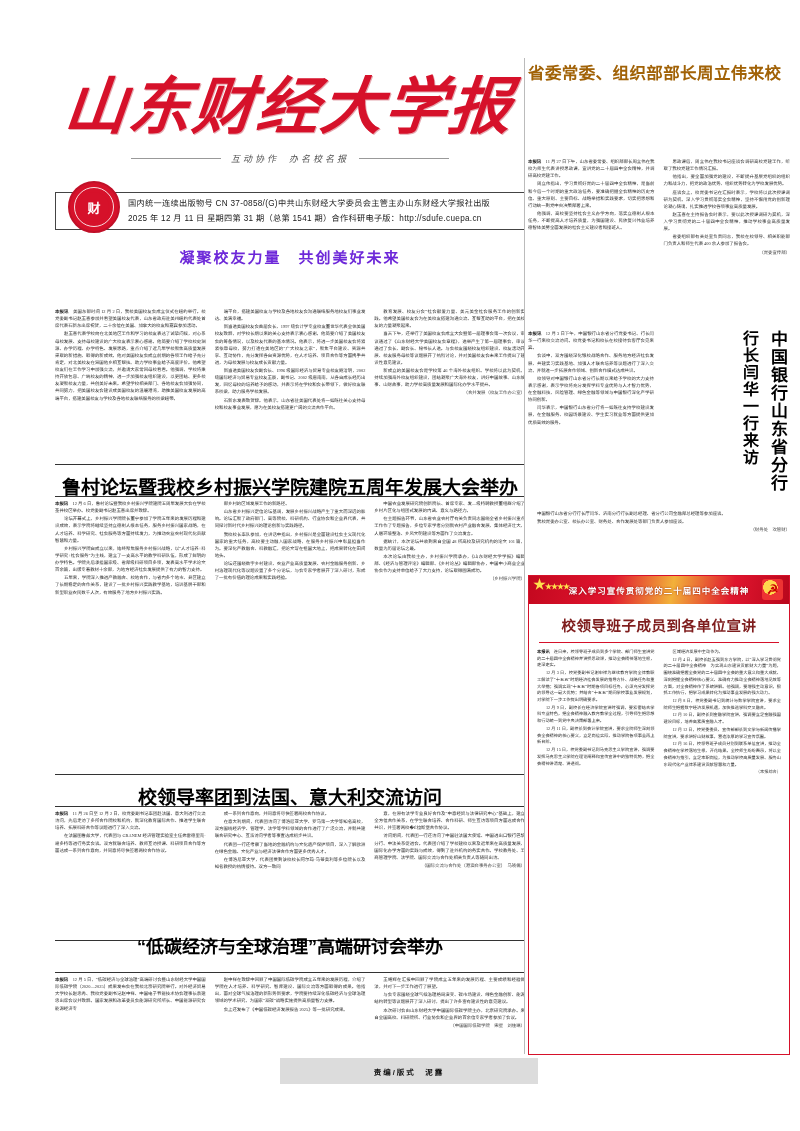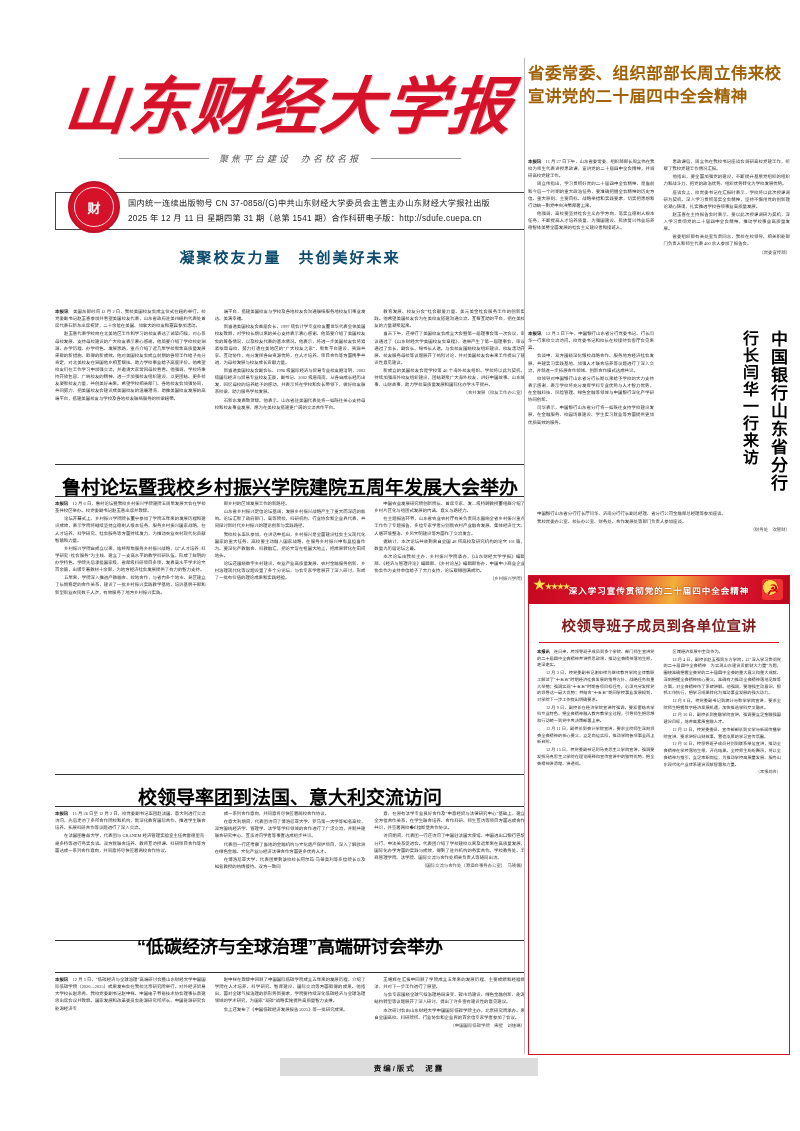--- a/index.html
+++ b/index.html
@@ -79,21 +79,21 @@
   }
   .infobar-row{display:flex;white-space:nowrap;}
   .infobar-row span{letter-spacing:.3px;}
 
   
   .lead{
     position:absolute;left:55px;top:246px;width:470px;
     text-align:center;
   }
   .lead-kicker{
-    font-size:15px;font-weight:bold;letter-spacing:2px;color:#0c4a6e;
+    font-size:15px;font-weight:bold;letter-spacing:2px;color:#6d28d9;
     font-family:"Liberation Sans","DejaVu Sans",sans-serif;
   }
   .lead-title{
     margin-top:6px;
     font-size:27px;font-weight:bold;letter-spacing:1px;color:#000;
     font-family:"Liberation Sans","DejaVu Sans",sans-serif;
     white-space:nowrap;
   }
 
   
@@ -124,21 +124,21 @@
   .sec-h-rural{top:472px;font-size:19px;text-align:center;}
   .sec-h-visit{top:782px;font-size:19px;}
   .sec-h-forum{top:932px;font-size:18px;}
 
   .body-b{position:absolute;left:55px;top:500px;width:470px;height:258px;overflow:hidden;}
   .body-c{position:absolute;left:55px;top:810px;width:470px;height:124px;overflow:hidden;}
   .body-d{position:absolute;left:55px;top:976px;width:470px;height:78px;overflow:hidden;}
 
   
   .footer-credit{
-    position:absolute;left:280px;top:1058px;width:258px;height:18px;
+    position:absolute;left:280px;top:1058px;width:258px;height:26px;
     background:#dcdcdc;
     display:flex;align-items:center;justify-content:center;
     font-size:7.5px;letter-spacing:2px;color:#111;font-weight:bold;
     font-family:"Liberation Sans","DejaVu Sans",sans-serif;
   }
   .divider-v{
     position:absolute;left:524px;top:58px;width:1px;height:996px;background:#bbb;
   }
 
   .rh-title{
@@ -211,21 +211,21 @@
 </style>
 </head>
 <body>
 
 <div class="page">
 
   <div class="masthead">
     <div class="masthead-title">山东财经大学报</div>
     <div class="masthead-sub">
       <span class="rule"></span>
-      <span class="txt">聚焦平台建设</span>
+      <span class="txt">互动协作</span>
       <span class="txt">办名校名报</span>
       <span class="rule"></span>
     </div>
   </div>
 
   <div class="infobar">
     <div class="infobar-logo">
       <div class="seal-ring"></div>
       <div class="seal-inner"></div>
       <div class="seal-glyph">财</div>
@@ -332,21 +332,20 @@
         <p class="sig">（中国国际低碳学院　宋星　刘佳琳）</p>
       </div>
     </div>
 
   <div class="footer-credit">责编/版式　泥露</div>
 
   <div class="divider-v"></div>
 
   <div class="r-head">
     <div class="rh-title">省委常委、组织部部长周立伟来校</div>
-    <div class="rh-title">宣讲党的二十届四中全会精神</div>
   </div>
 
   <div class="r-body-1 cols" id="right-body-1">
       <div class="col">
         <p class="lead-p"><b class="tag">本报讯</b>　11 月 27 日下午，山东省委常委、组织部部长周立伟在我校为师生代表讲授思政课，宣讲党的二十届四中全会精神，并调研高校党建工作。</p>
         <p>周立伟指出，学习贯彻好党的二十届四中全会精神，是当前和今后一个时期的重大政治任务，要准确把握全会精神的历史方位、重大原则、主要目标、战略举措和实践要求，切实把思想和行动统一到党中央决策部署上来。</p>
         <p>他强调，高校要坚持社会主义办学方向，落实立德树人根本任务，不断提高人才培养质量，为强国建设、民族复兴伟业培养德智体美劳全面发展的社会主义建设者和接班人。</p>
       </div>
       <div class="col">
         <p>思政课后，周立伟在我校书记座谈会调研高校党建工作，听取了我校党建工作情况汇报。</p>

